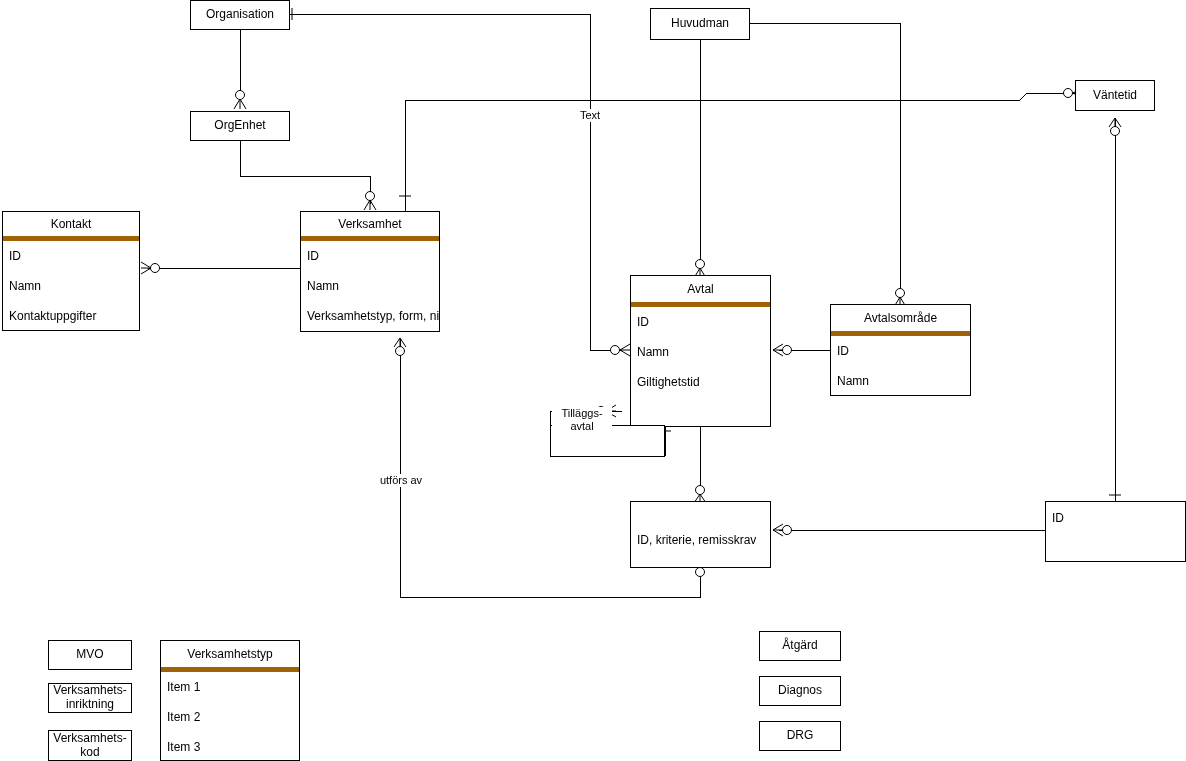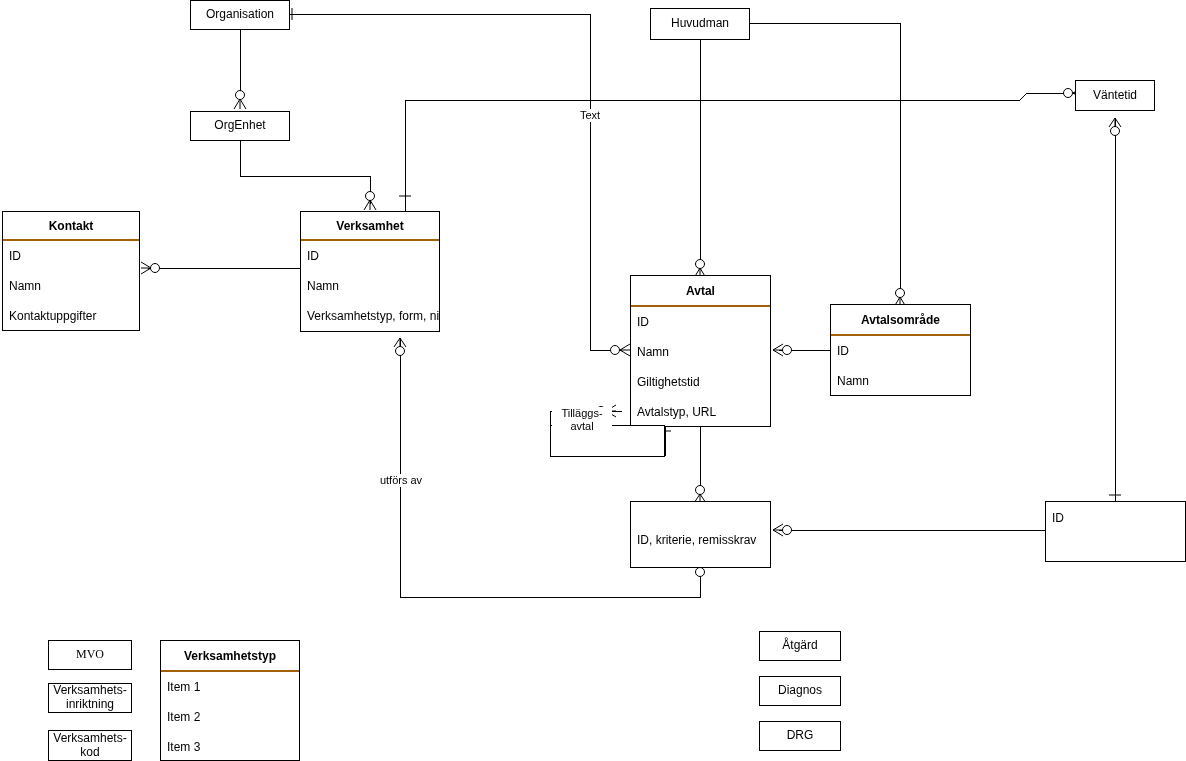--- a/index.html
+++ b/index.html
@@ -4,21 +4,21 @@
 <style>
   html,body{margin:0;padding:0;background:#ffffff;}
   body{width:1186px;height:761px;font-family:"Liberation Sans",sans-serif;color:#000;}
   #canvas{position:relative;width:1186px;height:761px;overflow:hidden;background:#fff;}
   svg#wires{position:absolute;left:0;top:0;width:1186px;height:761px;}
   .ent{position:absolute;box-sizing:border-box;border:1px solid #000;background:#fff;}
   .ent .hdr{
     box-sizing:border-box;width:100%;text-align:center;font-size:12px;
     display:flex;align-items:center;justify-content:center;background:#fff;
   }
-  .ent.has-body .hdr{border-bottom:2px solid #a16207;font-weight:bold;}
+  .ent.has-body .hdr{border-bottom:5px solid #a16207;}
   .ent.red .hdr{background:#FF0000;}
   .ent .body{box-sizing:border-box;width:100%;}
   .ent .attr{
     box-sizing:border-box;font-size:12px;padding-left:6px;
     display:flex;align-items:center;white-space:nowrap;overflow:hidden;
   }
   .simple{display:flex;align-items:center;justify-content:center;text-align:center;
           font-size:12px;line-height:1.15;}
   .edge-label{position:absolute;font-size:11px;color:#000;text-align:center;
               background:#fff;line-height:1.15;white-space:nowrap;margin-top:24px;}
@@ -159,21 +159,20 @@
   </div>
 
   <div class="ent has-body" style="left:630px;top:275px;width:141px;height:152px;">
     <div class="hdr" style="height:31px;">
       <span>Avtal</span>
     </div>
     <div class="body">
       <div class="attr" style="height:30px;">ID</div>
       <div class="attr" style="height:30px;">Namn</div>
       <div class="attr" style="height:30px;">Giltighetstid</div>
-      <div class="attr" style="height:30px;">Avtalstyp, URL</div>
     </div>
   </div>
 
   <div class="ent has-body" style="left:830px;top:304px;width:141px;height:92px;">
     <div class="hdr" style="height:31px;">
       <span>Avtalsområde</span>
     </div>
     <div class="body">
       <div class="attr" style="height:30px;">ID</div>
       <div class="attr" style="height:30px;">Namn</div>
@@ -196,21 +195,21 @@
 
   <div class="edge-label" style="left:570px;top:85px;width:40px;">Text</div>
 
   <div class="edge-label" style="left:552px;top:383px;width:60px;">
     <span style="white-space:pre-line;">Tilläggs-
 avtal</span>
   </div>
 
   <div class="edge-label" style="left:370px;top:450px;width:62px;">utförs av</div>
 
-  <div class="ent simple" style="left:48px;top:640px;width:84px;height:30px;font-family:Liberation Serif, serif;">
+  <div class="ent simple" style="left:48px;top:640px;width:84px;height:30px;">
     <span>MVO</span>
   </div>
 
   <div class="ent simple" style="left:48px;top:683px;width:84px;height:30px;">
     <span style="white-space:pre-line;">Verksamhets-
 inriktning</span>
   </div>
 
   <div class="ent simple" style="left:48px;top:730px;width:84px;height:31px;">
     <span style="white-space:pre-line;">Verksamhets-

